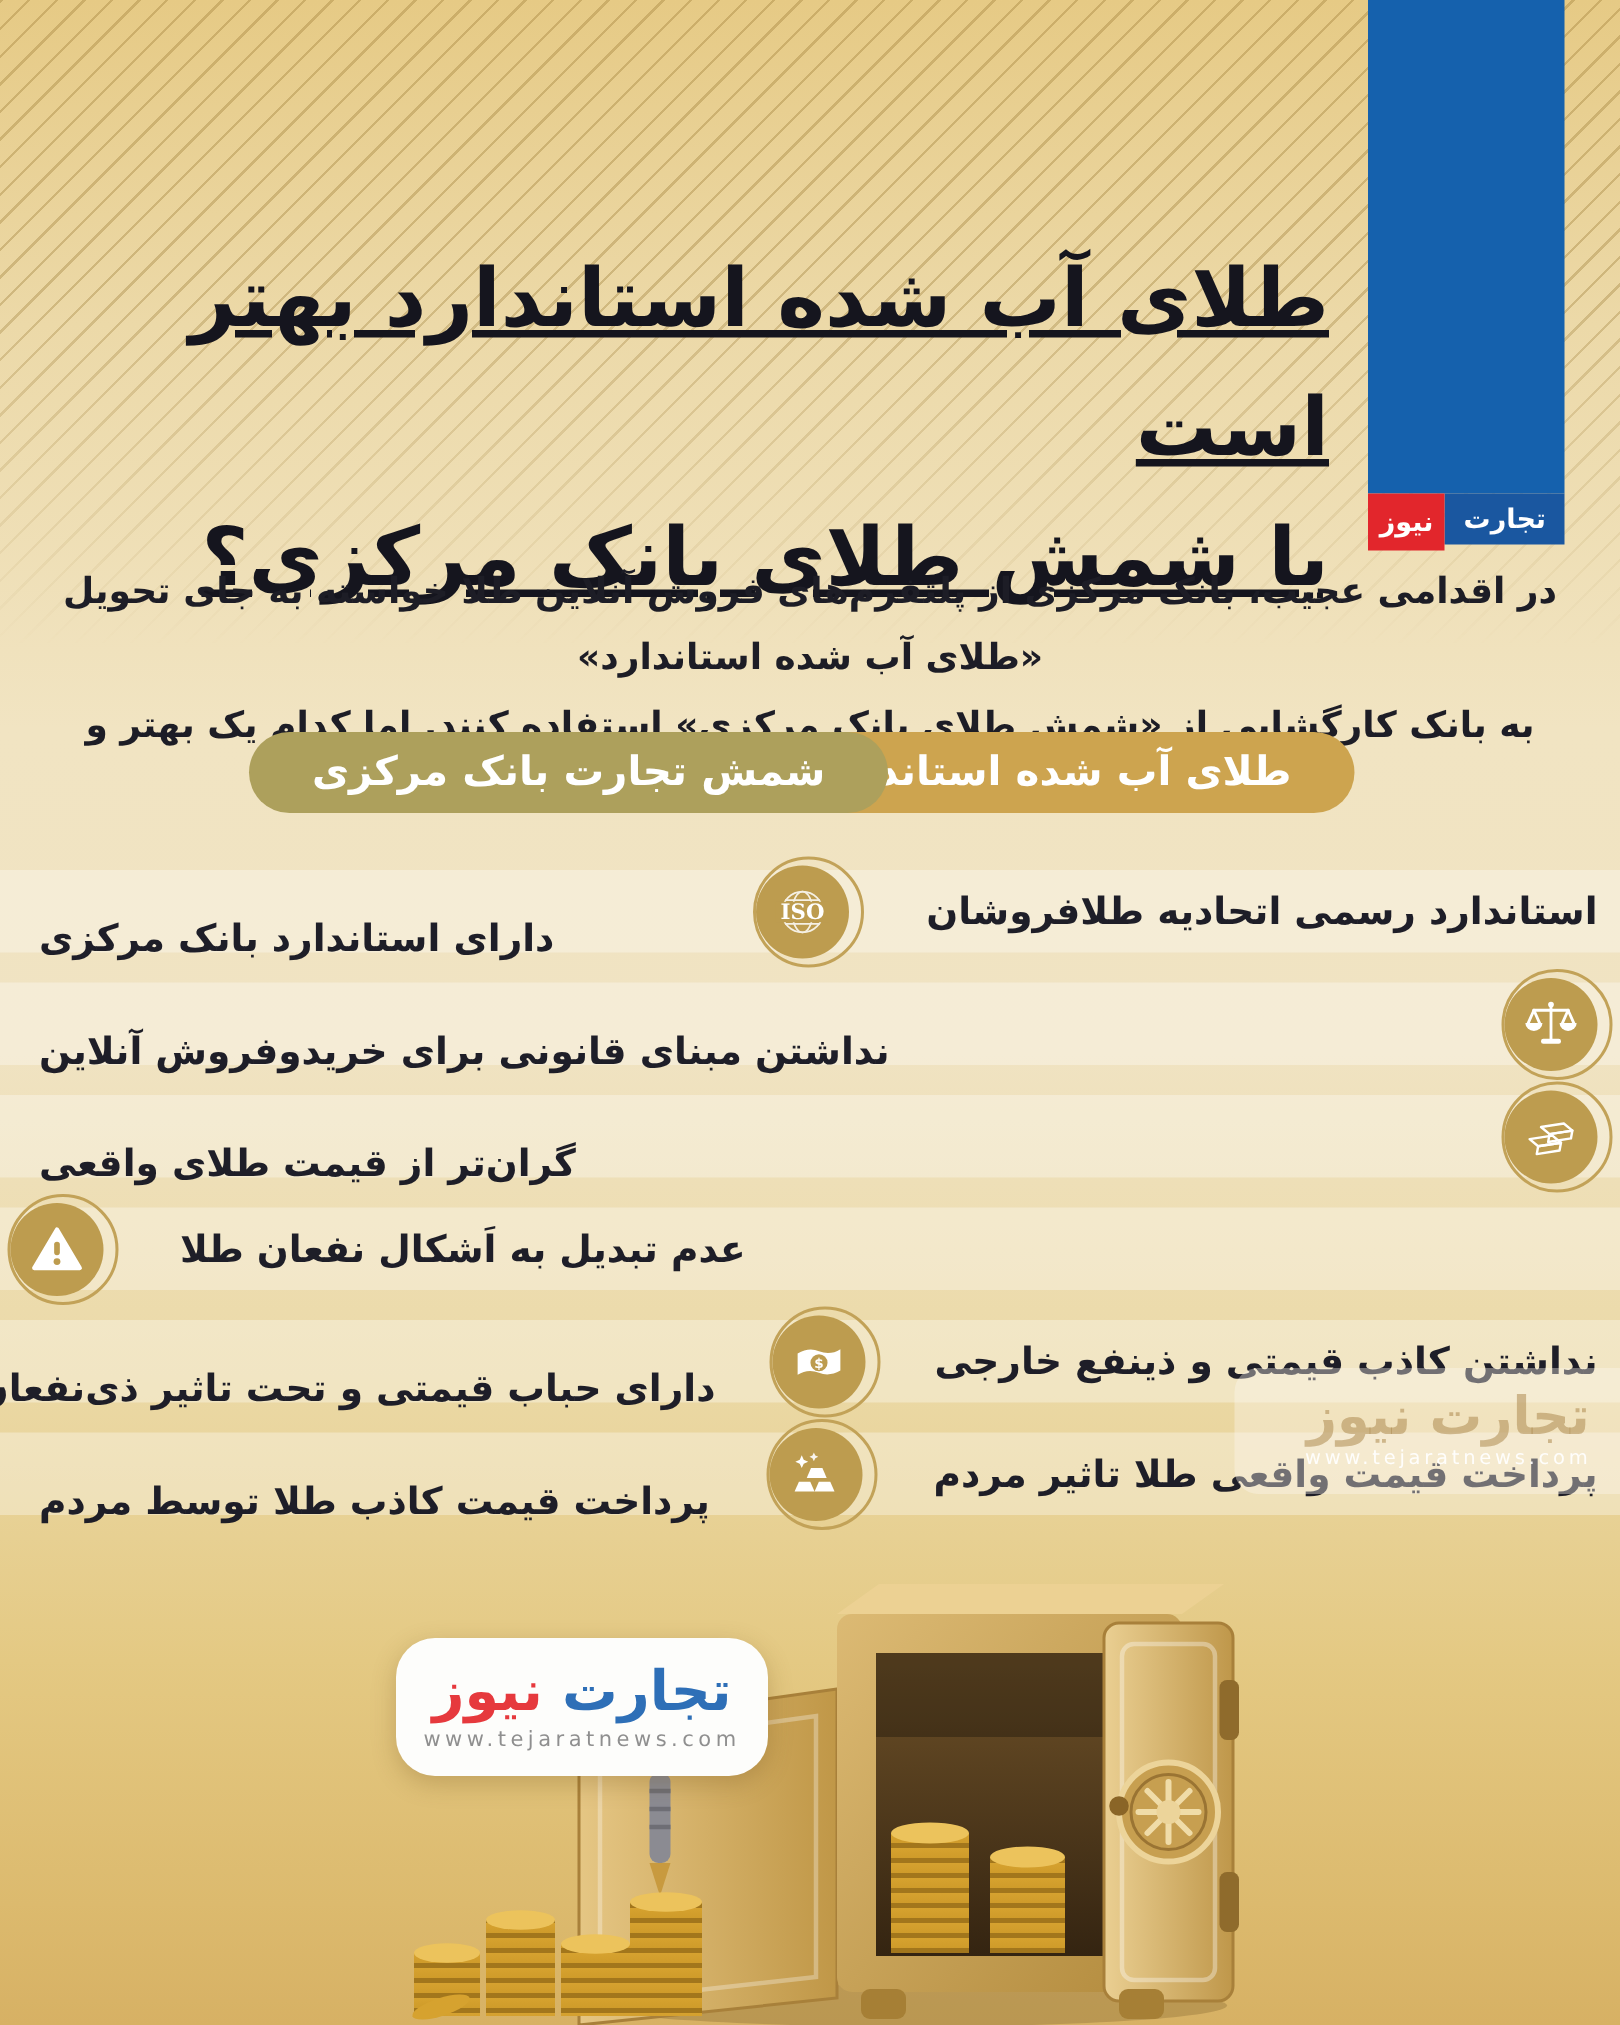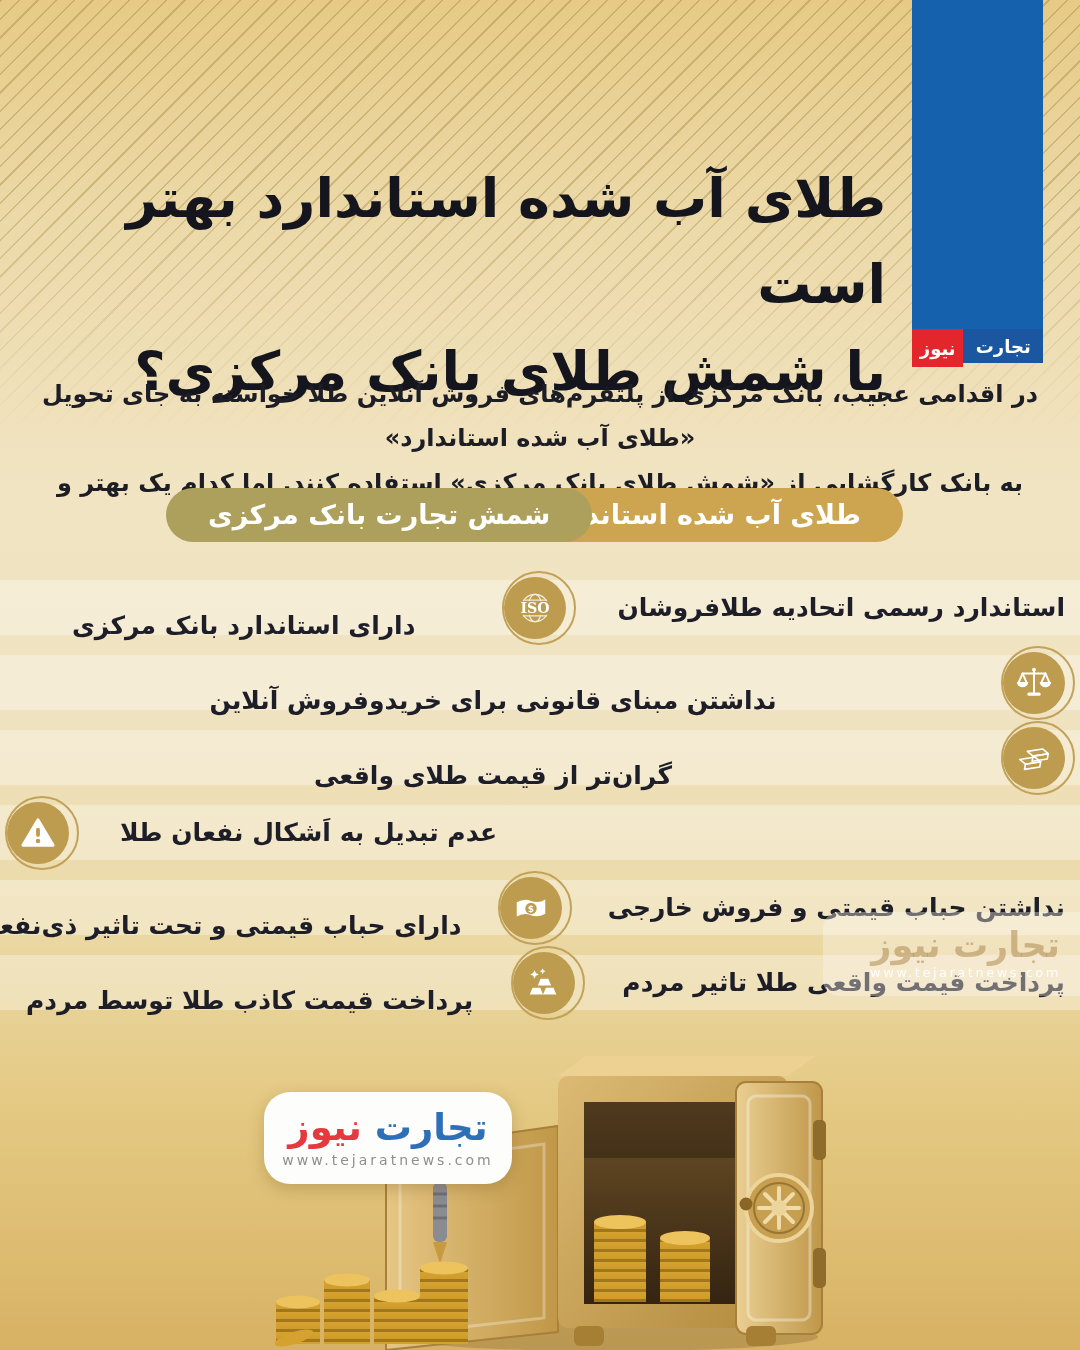--- a/index.html
+++ b/index.html
@@ -19,36 +19,36 @@
   }
   
   .blue-bar { position:absolute; top:0; right:37px; width:131px; height:329px; background:#1561ad; }
   .badge { position:absolute; top:329px; right:37px; width:131px; height:34px; display:flex; direction:rtl; }
   .badge .seg { display:flex; align-items:center; justify-content:center;
     color:#fff; font-weight:bold; font-size:18px; }
   .badge .seg-blue { flex:1.55; background:#1a57a0; }
   .badge .seg-red  { flex:1; background:#e2262c; height:38px; }
   
   .title { position:absolute; top:156px; right:194px; direction:rtl; 
-    color:#15151e; font-weight:bold; font-size:54px; line-height:1.6; letter-spacing:-1px; }
+    color:#15151e; font-weight:bold; font-size:54px; line-height:1.6; letter-spacing:-1px;text-decoration:underline; }
   
   .intro { position:absolute; top:372px; left:40px; right:40px; direction:rtl; text-align:center;
     color:#1d1d26; font-weight:bold; font-size:24px; line-height:1.85; }
   
   .pill { position:absolute; top:488px; height:54px; line-height:54px; border-radius:27px;
     padding:0 42px; color:#fff; font-weight:bold; font-size:27px; direction:rtl; }
   .pill-right { right:177px; background:#cda44f; }
   .pill-left  { left:166px;  background:#ada05c; }
   
   .rows { position:absolute; top:580px; left:0; right:0; direction:rtl; }
   .row { display:flex; align-items:center; height:55px; margin-bottom:20px;
     background:rgba(255,255,255,.33); }
   .row-text { flex:1; font-size:25px; font-weight:bold; color:#1e1e28; white-space:nowrap; }
   .col-start { text-align:left; padding-left:36px; padding-right:15px; }
-  .col-end   { text-align:center; padding-right:36px; padding-left:26px;margin-top:36px; }
+  .col-end   { text-align:left; padding-right:36px; padding-left:26px;margin-top:36px; }
   .icon-wrap { width:84px; display:flex; justify-content:center; }
   .icon-ring { width:74px; height:74px; border-radius:50%; border:2px solid #c2a258;
     display:flex; align-items:center; justify-content:flex-end; background:transparent; flex:none; }
   .icon-circle { width:62px; height:62px; border-radius:50%; background:#bd9c4f;
     display:flex; align-items:center; justify-content:center; }
   
   .watermark { position:absolute; top:912px; right:-28px; width:285px; height:84px;
     background:rgba(253,248,238,.38); border-radius:16px; display:flex; flex-direction:column;
     align-items:center; justify-content:center; direction:rtl; }
   .watermark .wm-brand { font-size:35px; font-weight:bold; color:rgba(173,138,80,.55); line-height:1; }
@@ -162,21 +162,21 @@
           <path d="M20 6 L36 33 L4 33 Z" fill="#fff" stroke="#fff" stroke-width="3" stroke-linejoin="round"></path>
           <rect x="18" y="14.5" width="4" height="9.5" rx="2" fill="#bd9c4f"></rect>
           <circle cx="20" cy="28.5" r="2.4" fill="#bd9c4f"></circle>
         </svg>
       </div>
           </div>
         </div>
     </div>
 
     <div class="row">
-      <div class="row-text col-start">نداشتن حباب قیمتی و فروش خارجی</div>
+      <div class="row-text col-start">نداشتن کاذب قیمتی و ذینفع خارجی</div>
       <div class="icon-wrap">
           <div class="icon-ring">
             <div class="icon-circle">
         <svg viewBox="0 0 40 40" width="38" height="38">
           <path d="M5 14 q8 -4.5 15 -1.5 q8 3 15 -1.5 l0 15 q-8 4.5 -15 1.5 q-8 -3 -15 1.5 Z" fill="#fff"></path>
           <circle cx="20" cy="20.5" r="6" fill="#bd9c4f"></circle>
           <text x="20" y="24.2" text-anchor="middle" font-size="9.5" font-weight="bold" fill="#fff">$</text>
         </svg>
       </div>
           </div>

